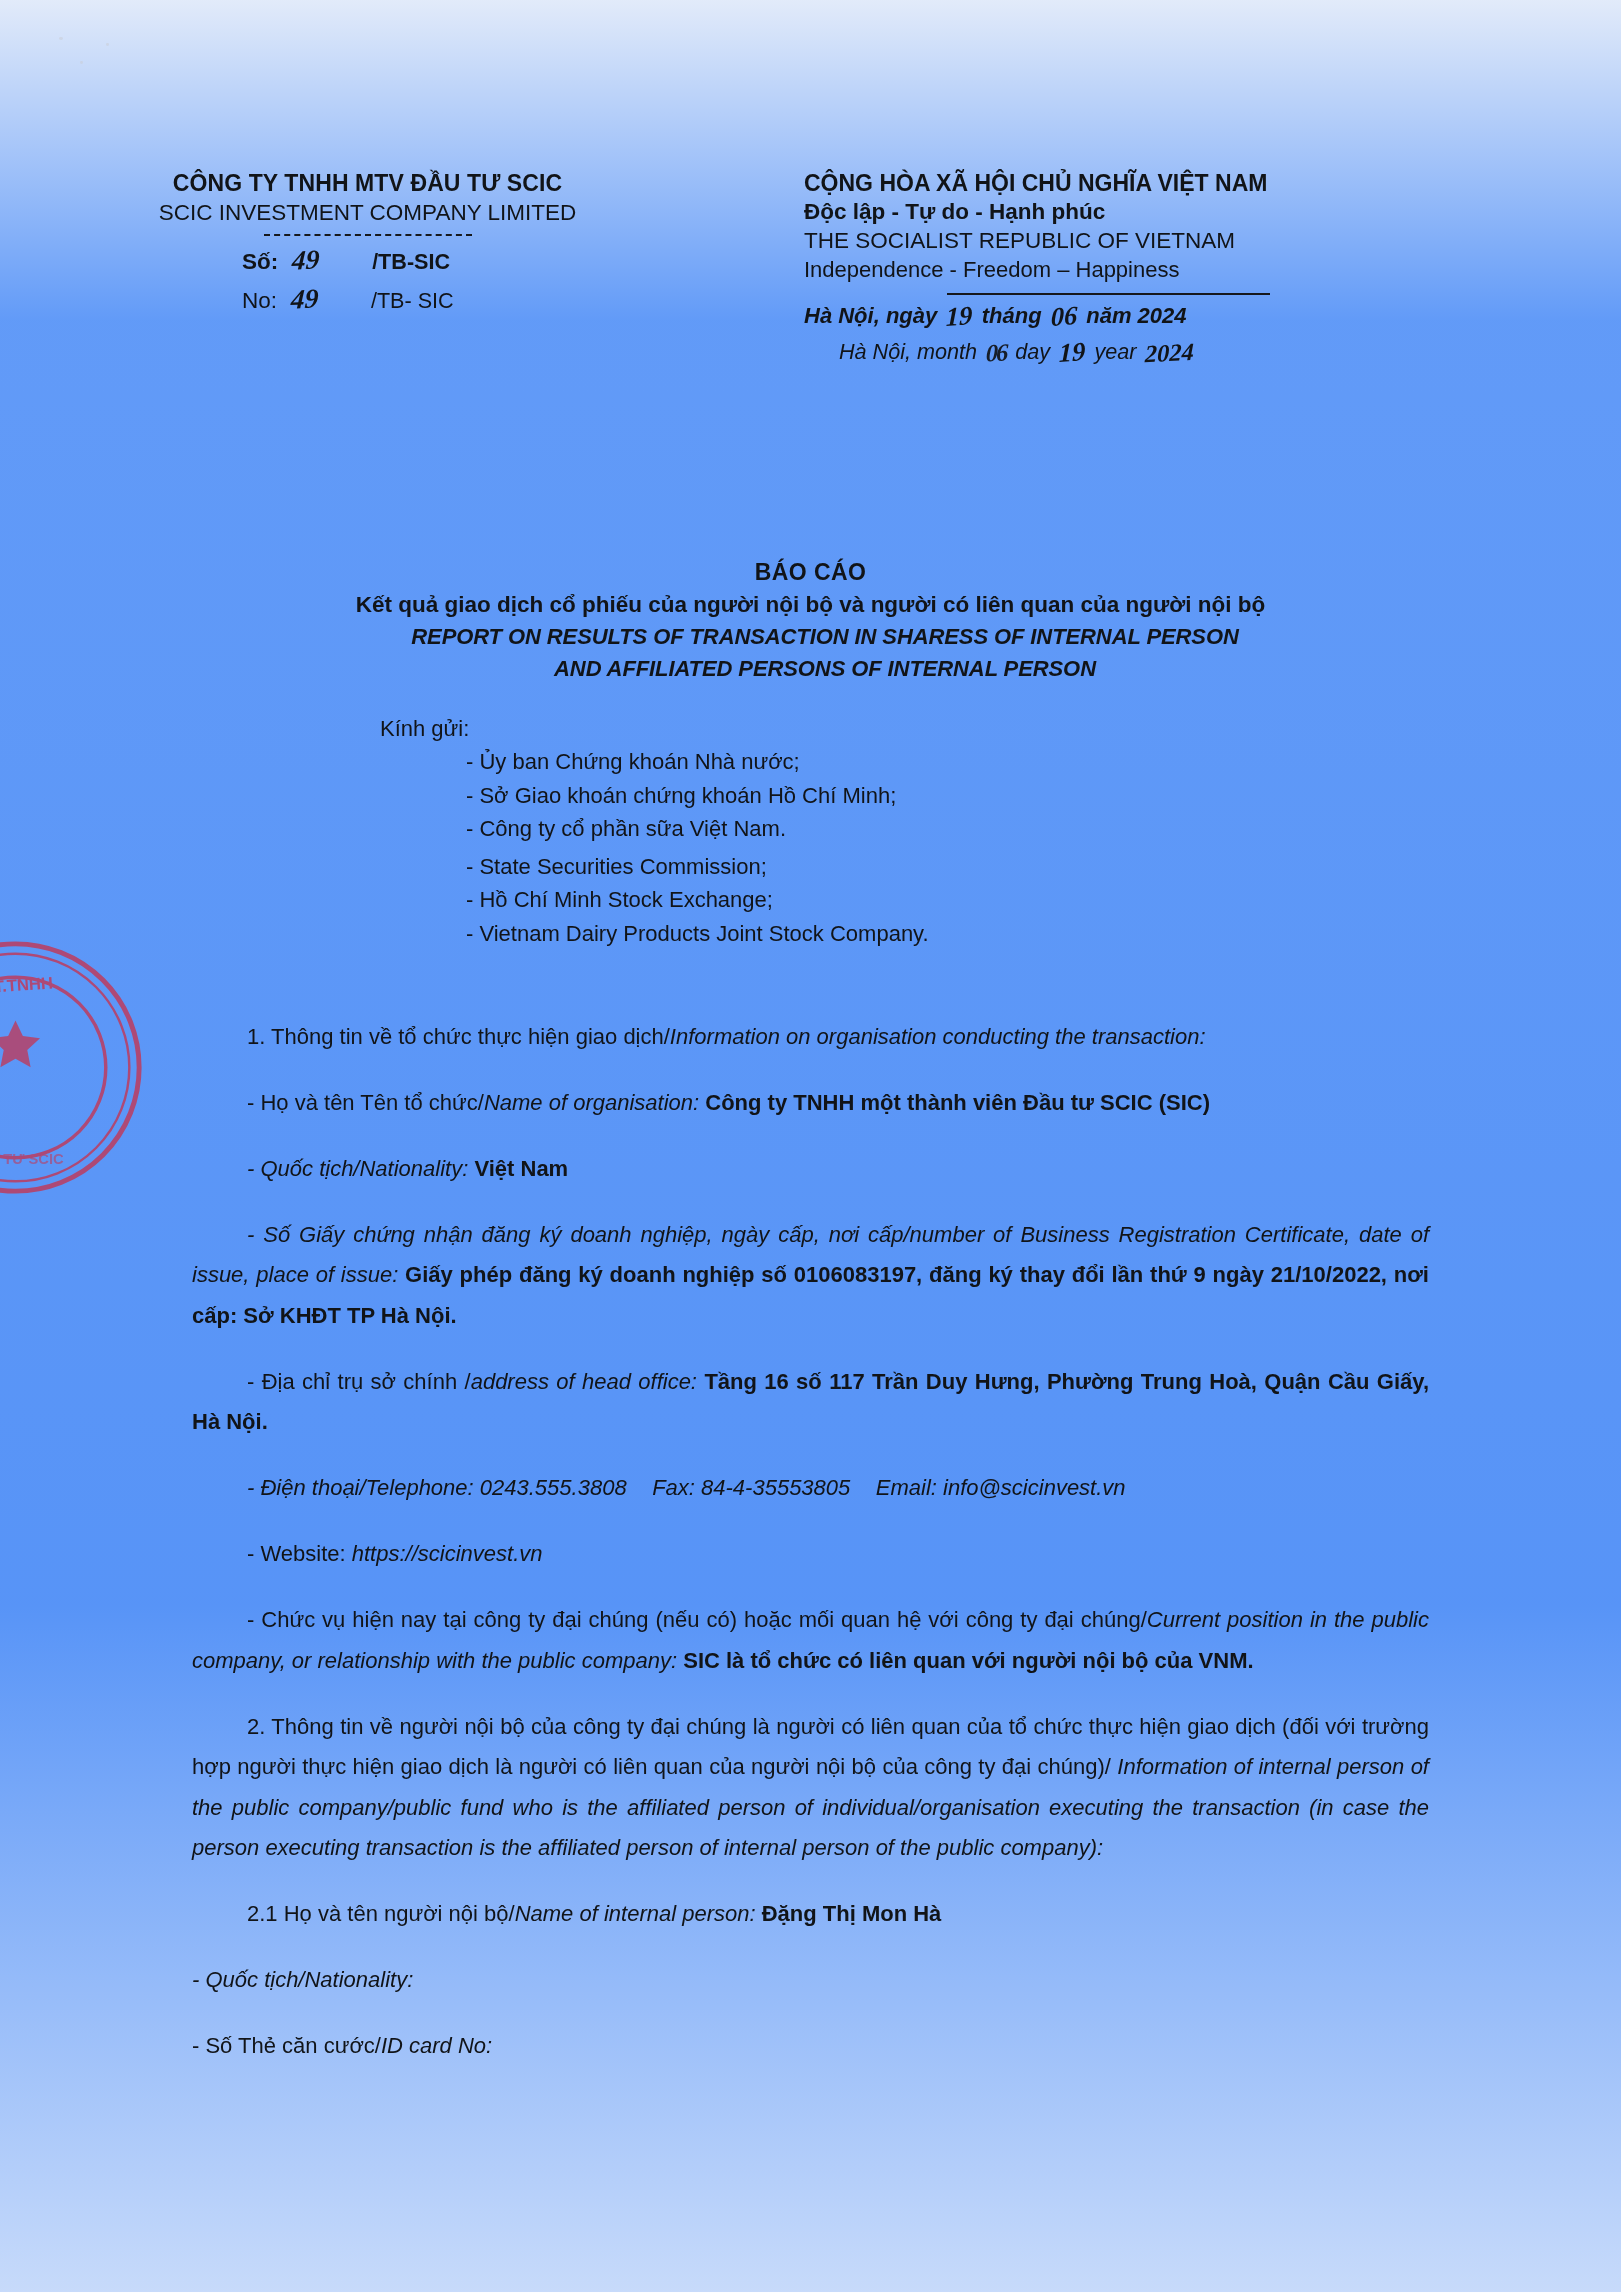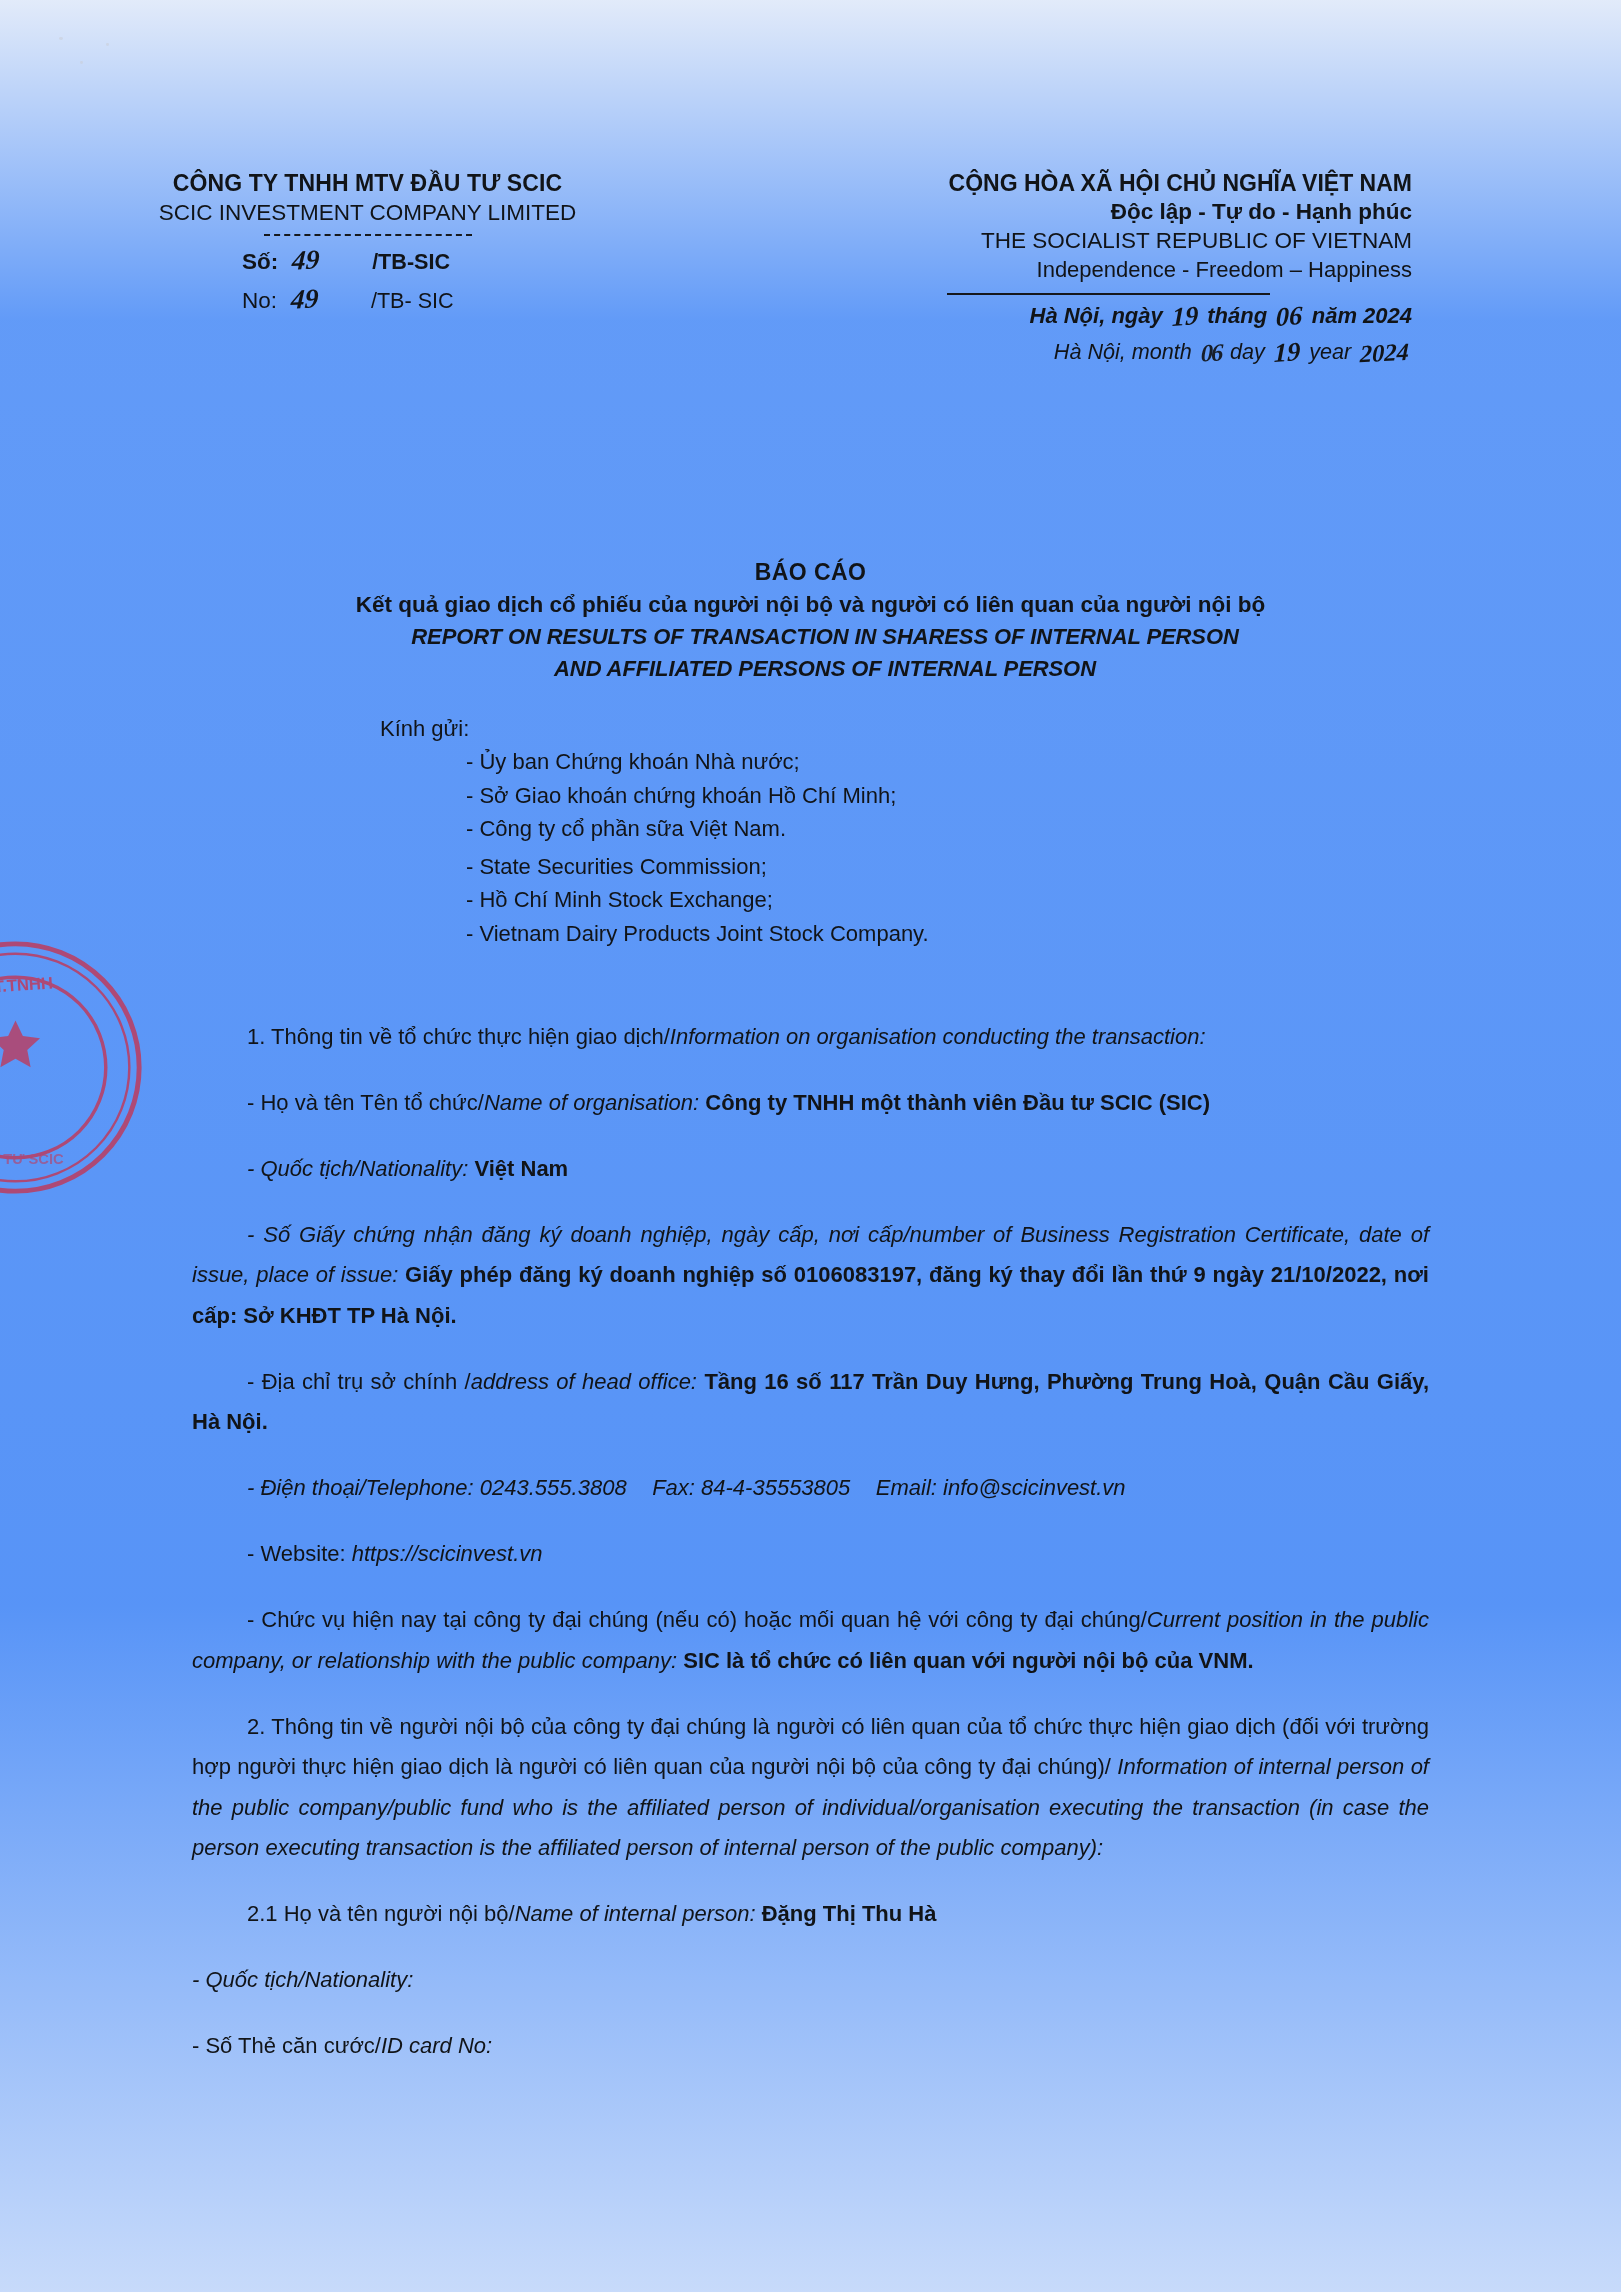--- a/index.html
+++ b/index.html
@@ -88,21 +88,21 @@
     display: inline-block;
   }
   .sono-suf { font-size: 21.6px; font-weight: bold; margin-left: 44px; }
   .sono-suf.thin { font-weight: normal; }
 
   .hdr-right {
     position: absolute;
     left: 804px;
     top: 0;
     width: 608px;
-    text-align: right;
+    text-align: left;
   }
   .nation-vn {
     font-size: 23px;
     font-weight: bold;
     line-height: 1.22;
   }
   .nation-motto {
     font-size: 22.5px;
     font-weight: bold;
     line-height: 1.3;
@@ -332,21 +332,21 @@
       <span>- Chức vụ hiện nay tại công ty đại chúng (nếu có) hoặc mối quan hệ với công ty đại chúng/</span><span class="it">Current position in the public company, or relationship with the public company:</span>
       <span class="bd">SIC là tổ chức có liên quan với người nội bộ của VNM.</span>
     </p>
 
     <p class="ind">
       <span>2. Thông tin về người nội bộ của công ty đại chúng là người có liên quan của tổ chức thực hiện giao dịch (đối với trường hợp người thực hiện giao dịch là người có liên quan của người nội bộ của công ty đại chúng)/</span> <span class="it">Information of internal person of the public company/public fund who is the affiliated person of individual/organisation executing the transaction (in case the person executing transaction is the affiliated person of internal person of the public company):</span>
     </p>
 
     <p class="ind">
       <span>2.1 Họ và tên người nội bộ/</span><span class="it">Name of internal person:</span>
-      <span class="bd">Đặng Thị Thu Hà</span>
+      <span class="bd">Đặng Thị Mon Hà</span>
     </p>
 
     <p>
       <span class="it">- Quốc tịch/Nationality:</span>
     </p>
 
     <p>
       <span>- Số Thẻ căn cước/</span><span class="it">ID card No:</span>
     </p>
 

